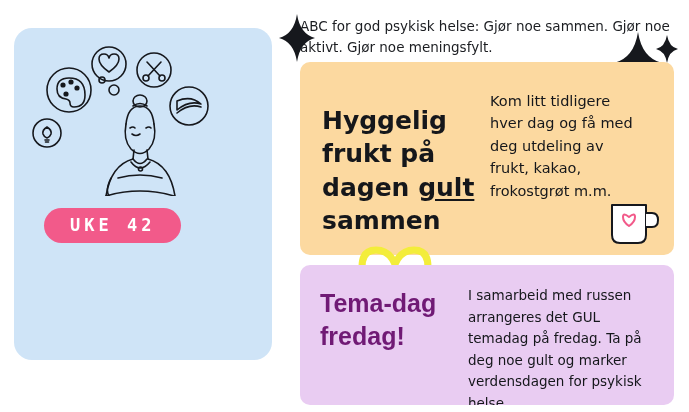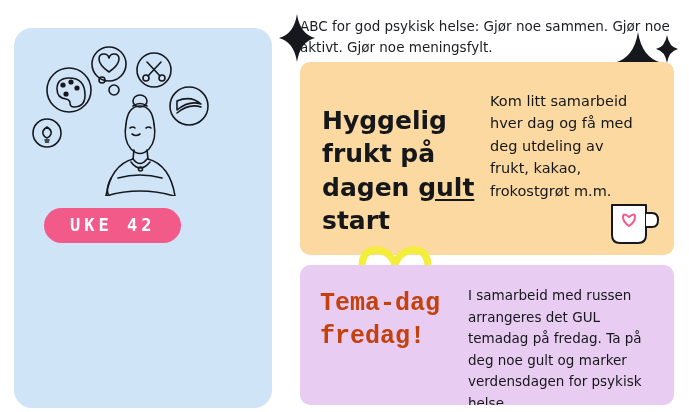--- a/index.html
+++ b/index.html
@@ -18,21 +18,21 @@
     position: absolute;
     inset: 0;
   }
 
   
   .left-card {
     position: absolute;
     left: 14px;
     top: 28px;
     width: 258px;
-    height: 380px;
+    height: 332px;
     background: #cfe4f7;
     border-radius: 18px;
     overflow: hidden;
   }
   .illustration {
     position: absolute;
     left: 0;
     top: 0;
     width: 258px;
     height: 168px;
@@ -130,25 +130,25 @@
     height: 140px;
     background: #e9ccf2;
     border-radius: 10px;
     overflow: hidden;
   }
   .purple-heading {
     position: absolute;
     left: 20px;
     top: 22px;
     width: 140px;
-    font-family: Liberation Mono, monospace;
+    font-family: Liberation Sans, sans-serif;
     font-size: 25px;
     font-weight: 600;
     line-height: 1.33;
-    color: #c2410c;
+    color: #701a75;
   }
   .purple-body {
     position: absolute;
     left: 168px;
     top: 20px;
     width: 190px;
     font-family: "DejaVu Sans", sans-serif;
     font-size: 13.5px;
     line-height: 1.6;
     color: #15171b;
@@ -237,22 +237,22 @@
     <path d="M20 2 q3 20 18 24 q-15 4 -18 24 q-3 -20 -18 -24 q15 -4 18 -24 Z" fill="#16181d"></path>
   </svg>
   <svg class="deco" style="left:612px; top:30px; width:52px; height:66px;" viewBox="0 0 52 66">
     <path d="M26 2 q4 26 24 31 q-20 5 -24 31 q-4 -26 -24 -31 q20 -5 24 -31 Z" fill="#16181d"></path>
   </svg>
   <svg class="deco" style="left:655px; top:34px; width:24px; height:30px;" viewBox="0 0 24 30">
     <path d="M12 1 q2 12 11 14 q-9 2 -11 14 q-2 -12 -11 -14 q9 -2 11 -14 Z" fill="#16181d"></path>
   </svg>
 
   <div class="orange-card">
-    <div class="orange-heading"><span>Hyggelig frukt på dagen </span><u>gult</u><span> start</span></div>
-    <div class="orange-body">Kom litt samarbeid hver dag og få med deg utdeling av frukt, kakao, frokostgrøt m.m.</div>
+    <div class="orange-heading"><span>Hyggelig frukt på dagen </span><u>gult</u><span> sammen</span></div>
+    <div class="orange-body">Kom litt tidligere hver dag og få med deg utdeling av frukt, kakao, frokostgrøt m.m.</div>
     <svg class="mug" viewBox="0 0 62 62">
       <g fill="#ffffff" stroke="#16181d" stroke-width="2" stroke-linejoin="round" stroke-linecap="round">
         <path d="M10 16 h34 v30 q0 8 -8 8 h-18 q-8 0 -8 -8 Z"></path>
         <path d="M44 24 h6 q6 0 6 7 q0 7 -6 7 h-6"></path>
       </g>
       <path d="M27 28 q-6 -5 -6 0 q0 5 6 9 q6 -4 6 -9 q0 -5 -6 0 Z" fill="none" stroke="#f25a8a" stroke-width="2" stroke-linejoin="round"></path>
     </svg>
   </div>
 
   <svg class="heart-deco" viewBox="0 0 86 76">

